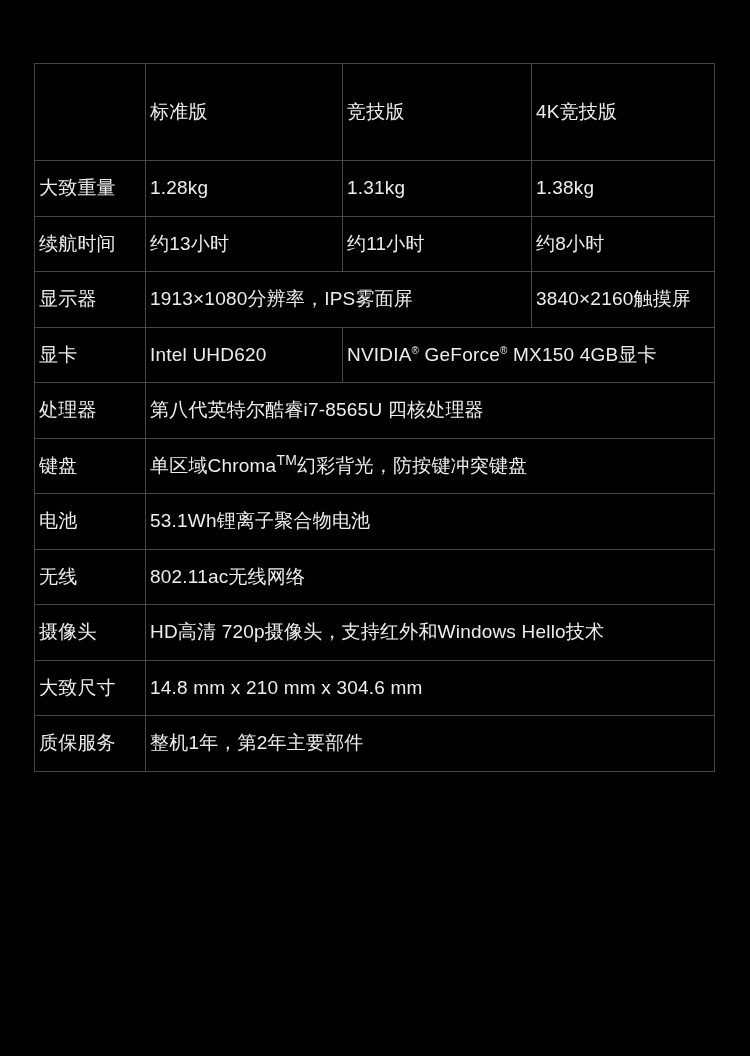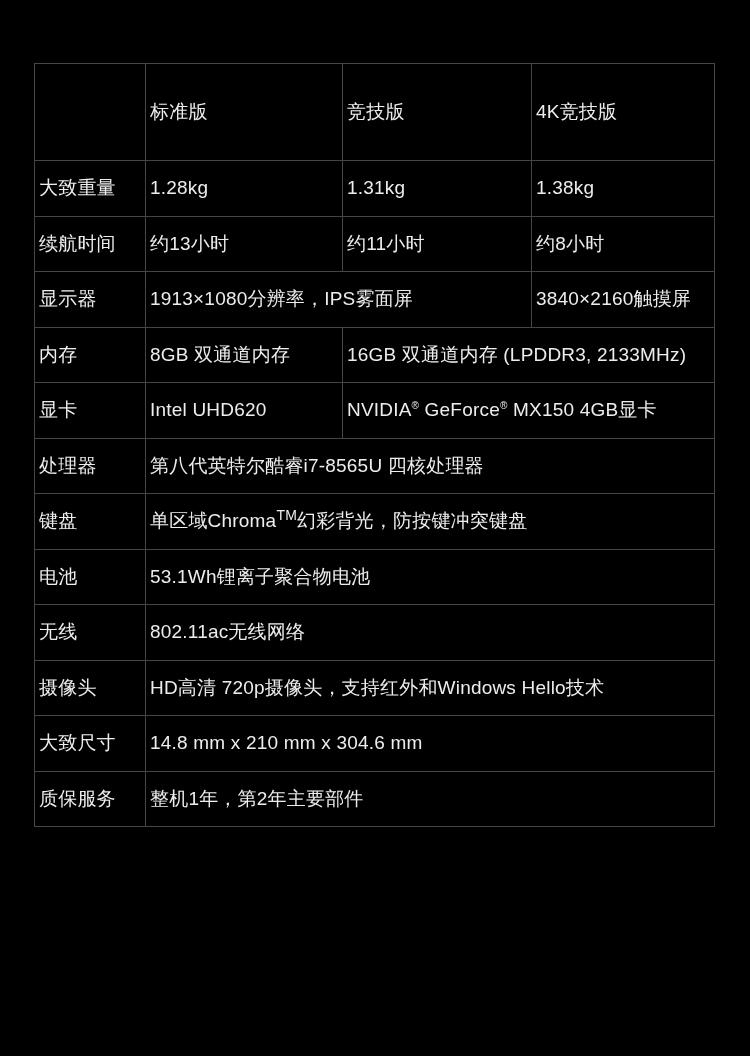--- a/index.html
+++ b/index.html
@@ -76,25 +76,20 @@
       <td>约13小时</td>
       <td>约11小时</td>
       <td>约8小时</td>
     </tr>
     <tr>
       <td>显示器</td>
       <td colspan="2">1913×1080分辨率，IPS雾面屏</td>
       <td>3840×2160触摸屏</td>
     </tr>
     <tr>
-      <td>内存</td>
-      <td>8GB 双通道内存</td>
-      <td colspan="2">16GB 双通道内存 (LPDDR3, 2133MHz)</td>
-    </tr>
-    <tr>
       <td>显卡</td>
       <td>Intel UHD620</td>
       <td colspan="2"><span>NVIDIA</span><sup class="reg-mark">®</sup><span> GeForce</span><sup class="reg-mark">®</sup><span> MX150 4GB显卡</span></td>
     </tr>
     <tr>
       <td>处理器</td>
       <td colspan="3">第八代英特尔酷睿i7-8565U 四核处理器</td>
     </tr>
     <tr>
       <td>键盘</td>

